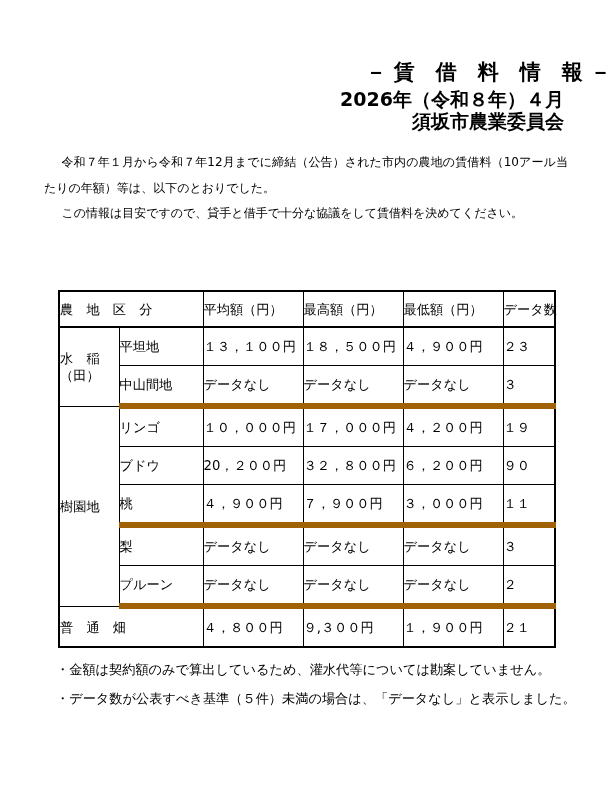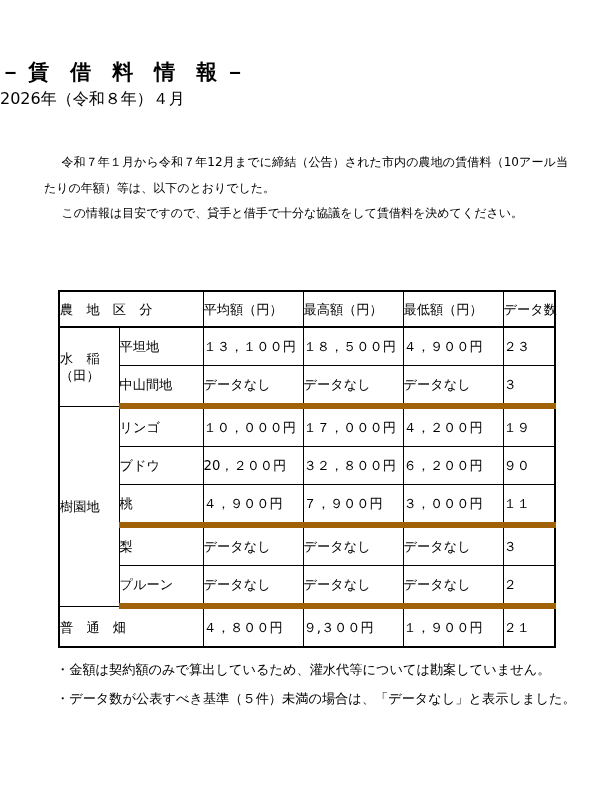--- a/index.html
+++ b/index.html
@@ -23,36 +23,37 @@
     height: 801px;
     box-sizing: border-box;
   }
 
   
   .doc-title {
     position: absolute;
     top: 44px;
     left: 0;
     width: 611px;
-    text-align: left;
+    text-align: right;
     font-size: 21px;
     font-weight: bold;
     letter-spacing: 0px;
     white-space: pre;
   }
 
   
   .issuer-block {
     position: absolute;
     top: 88px;
     left: 0;
     width: 564px;
-    text-align: left;
-    font-size: 16px;
+    text-align: right;
+    font-size: 19px;
     line-height: 22px;
+    font-weight: bold;
   }
   .issuer-block div { white-space: pre; }
 
   
   .body-text {
     position: absolute;
     top: 150px;
     left: 44px;
     width: 524px;
     font-size: 12px;
@@ -127,20 +128,21 @@
 </style>
 </head>
 <body>
 
 <div class="page">
 
   <h1 class="doc-title">－ 賃　借　料　情　報 －</h1>
 
   <div class="issuer-block">
     <div>2026年（令和８年）４月</div>
+    <div>須坂市農業委員会</div>
   </div>
 
   <div class="body-text">
     <p>令和７年１月から令和７年12月までに締結（公告）された市内の農地の賃借料（10アール当たりの年額）等は、以下のとおりでした。</p>
     <p>この情報は目安ですので、貸手と借手で十分な協議をして賃借料を決めてください。</p>
   </div>
 
   <table class="rate-table">
     <colgroup>
       <col class="col-cat-main">

